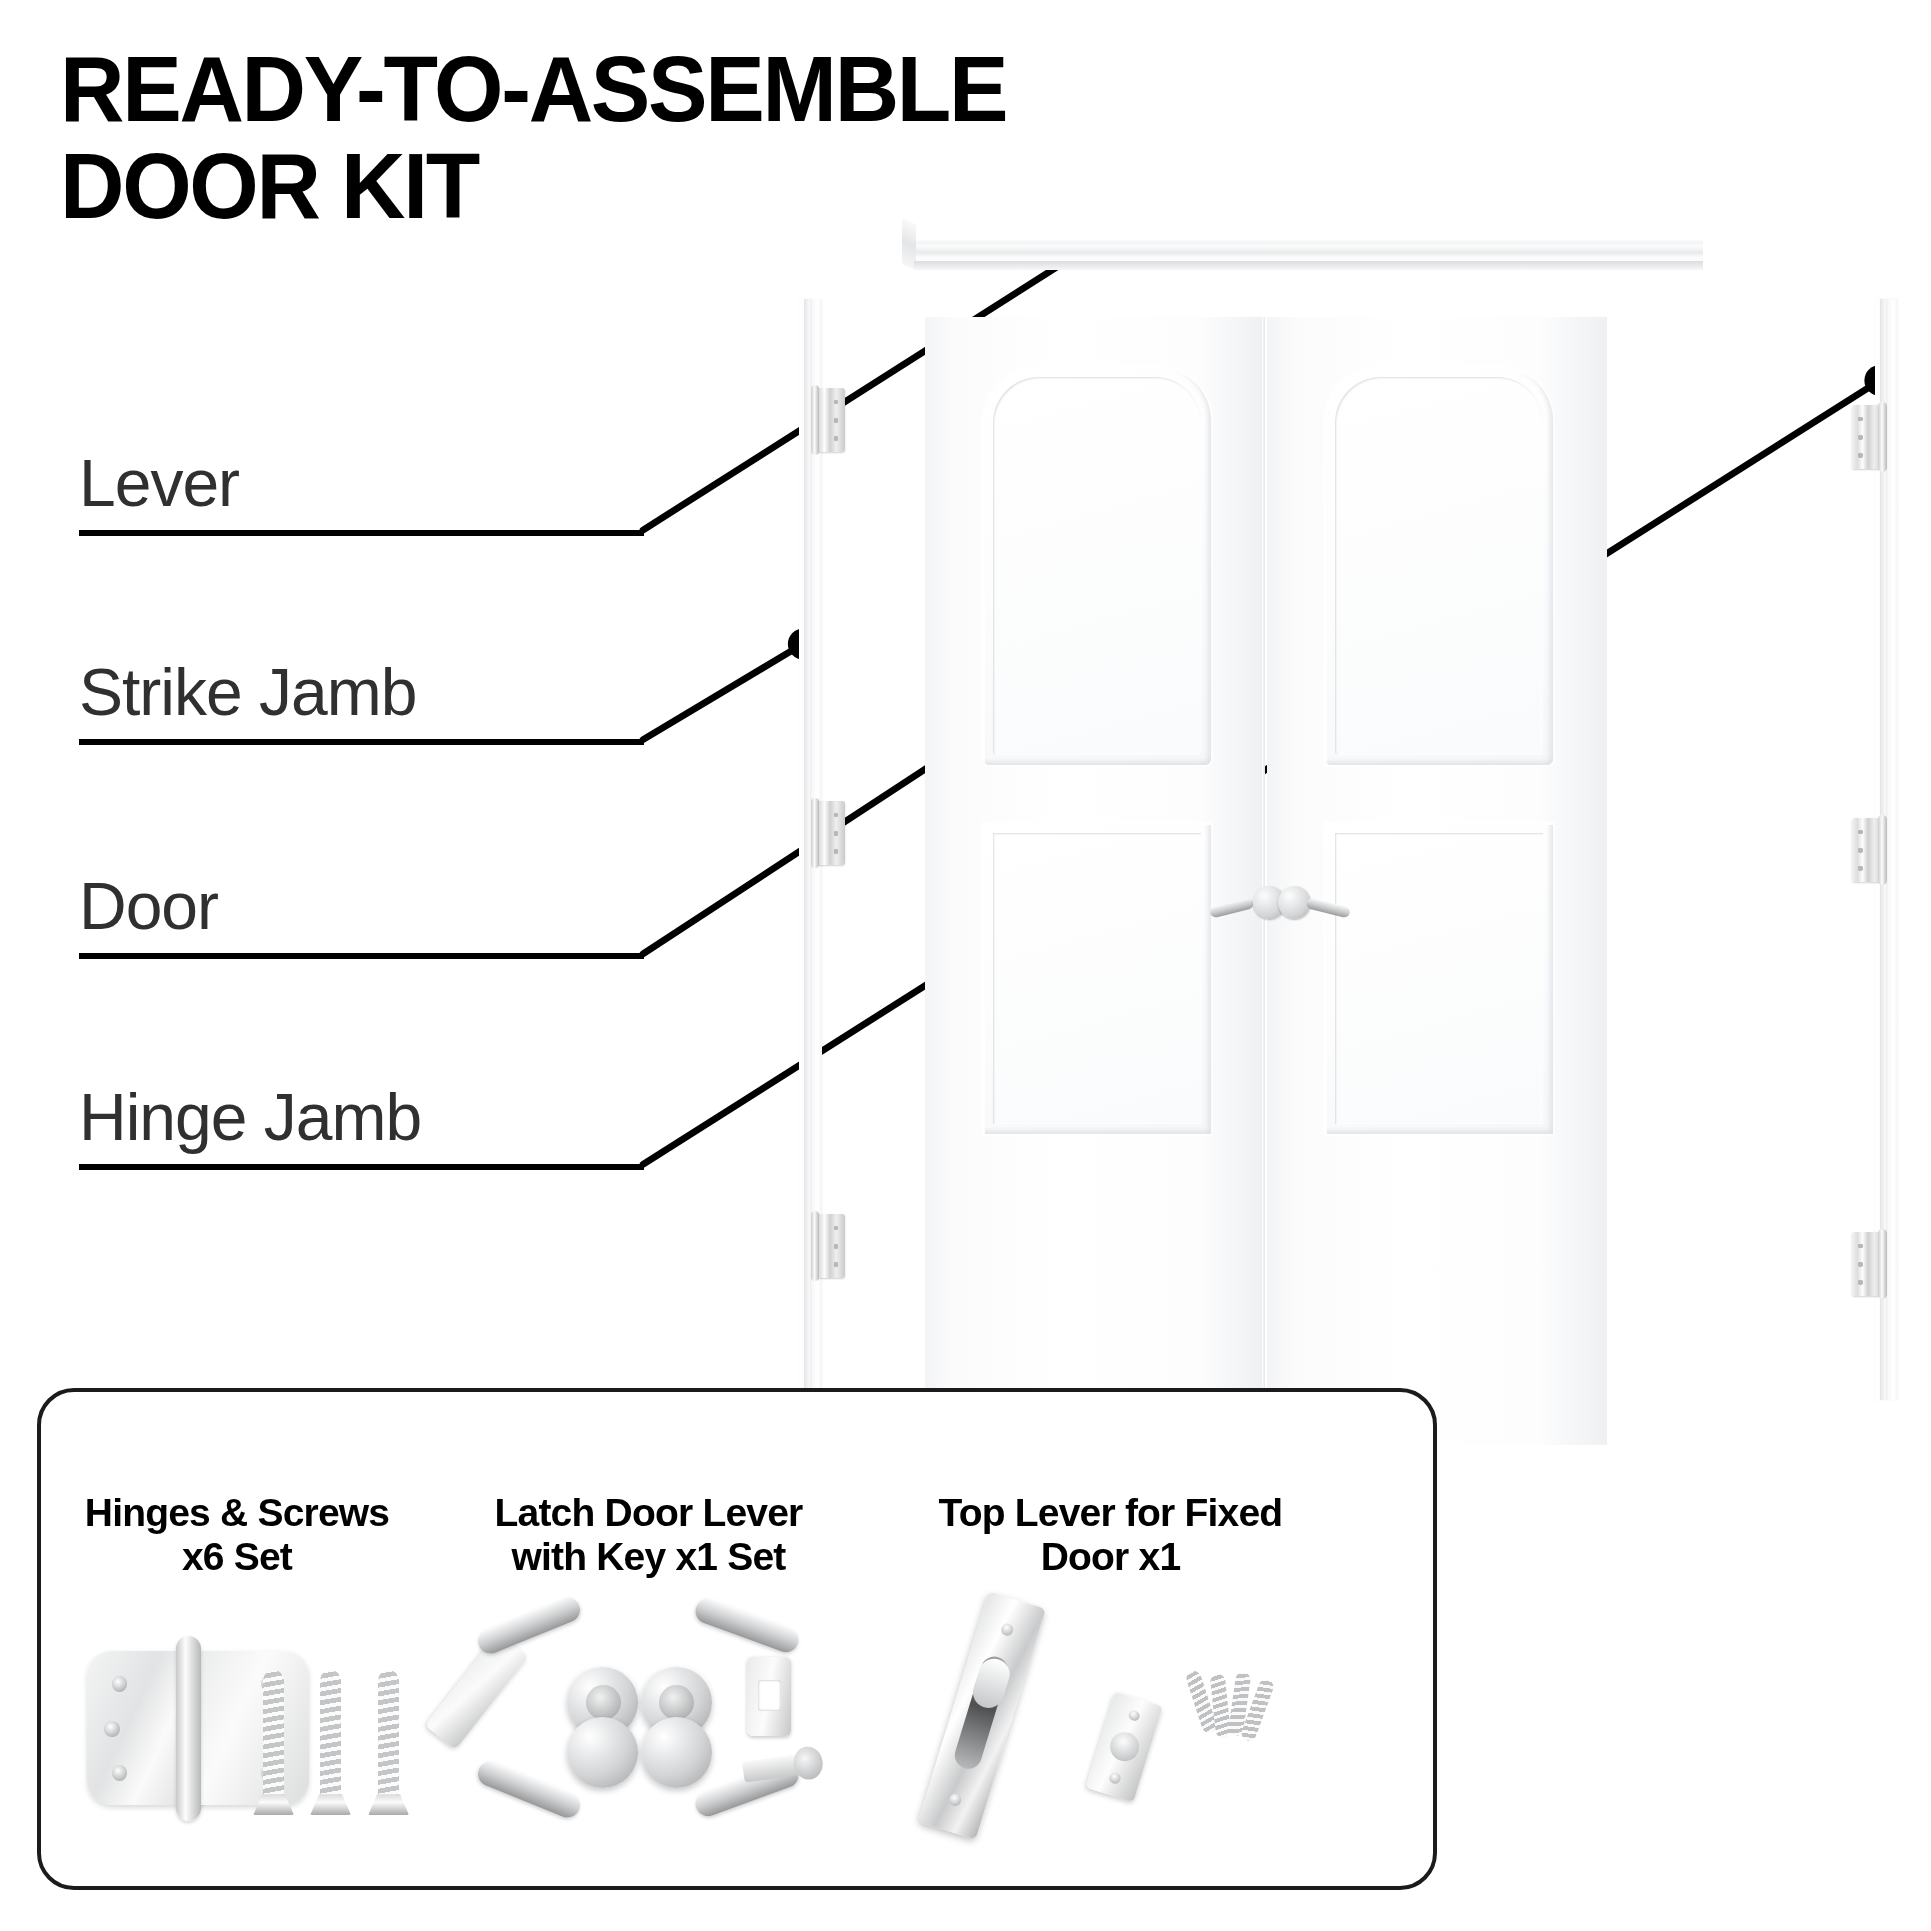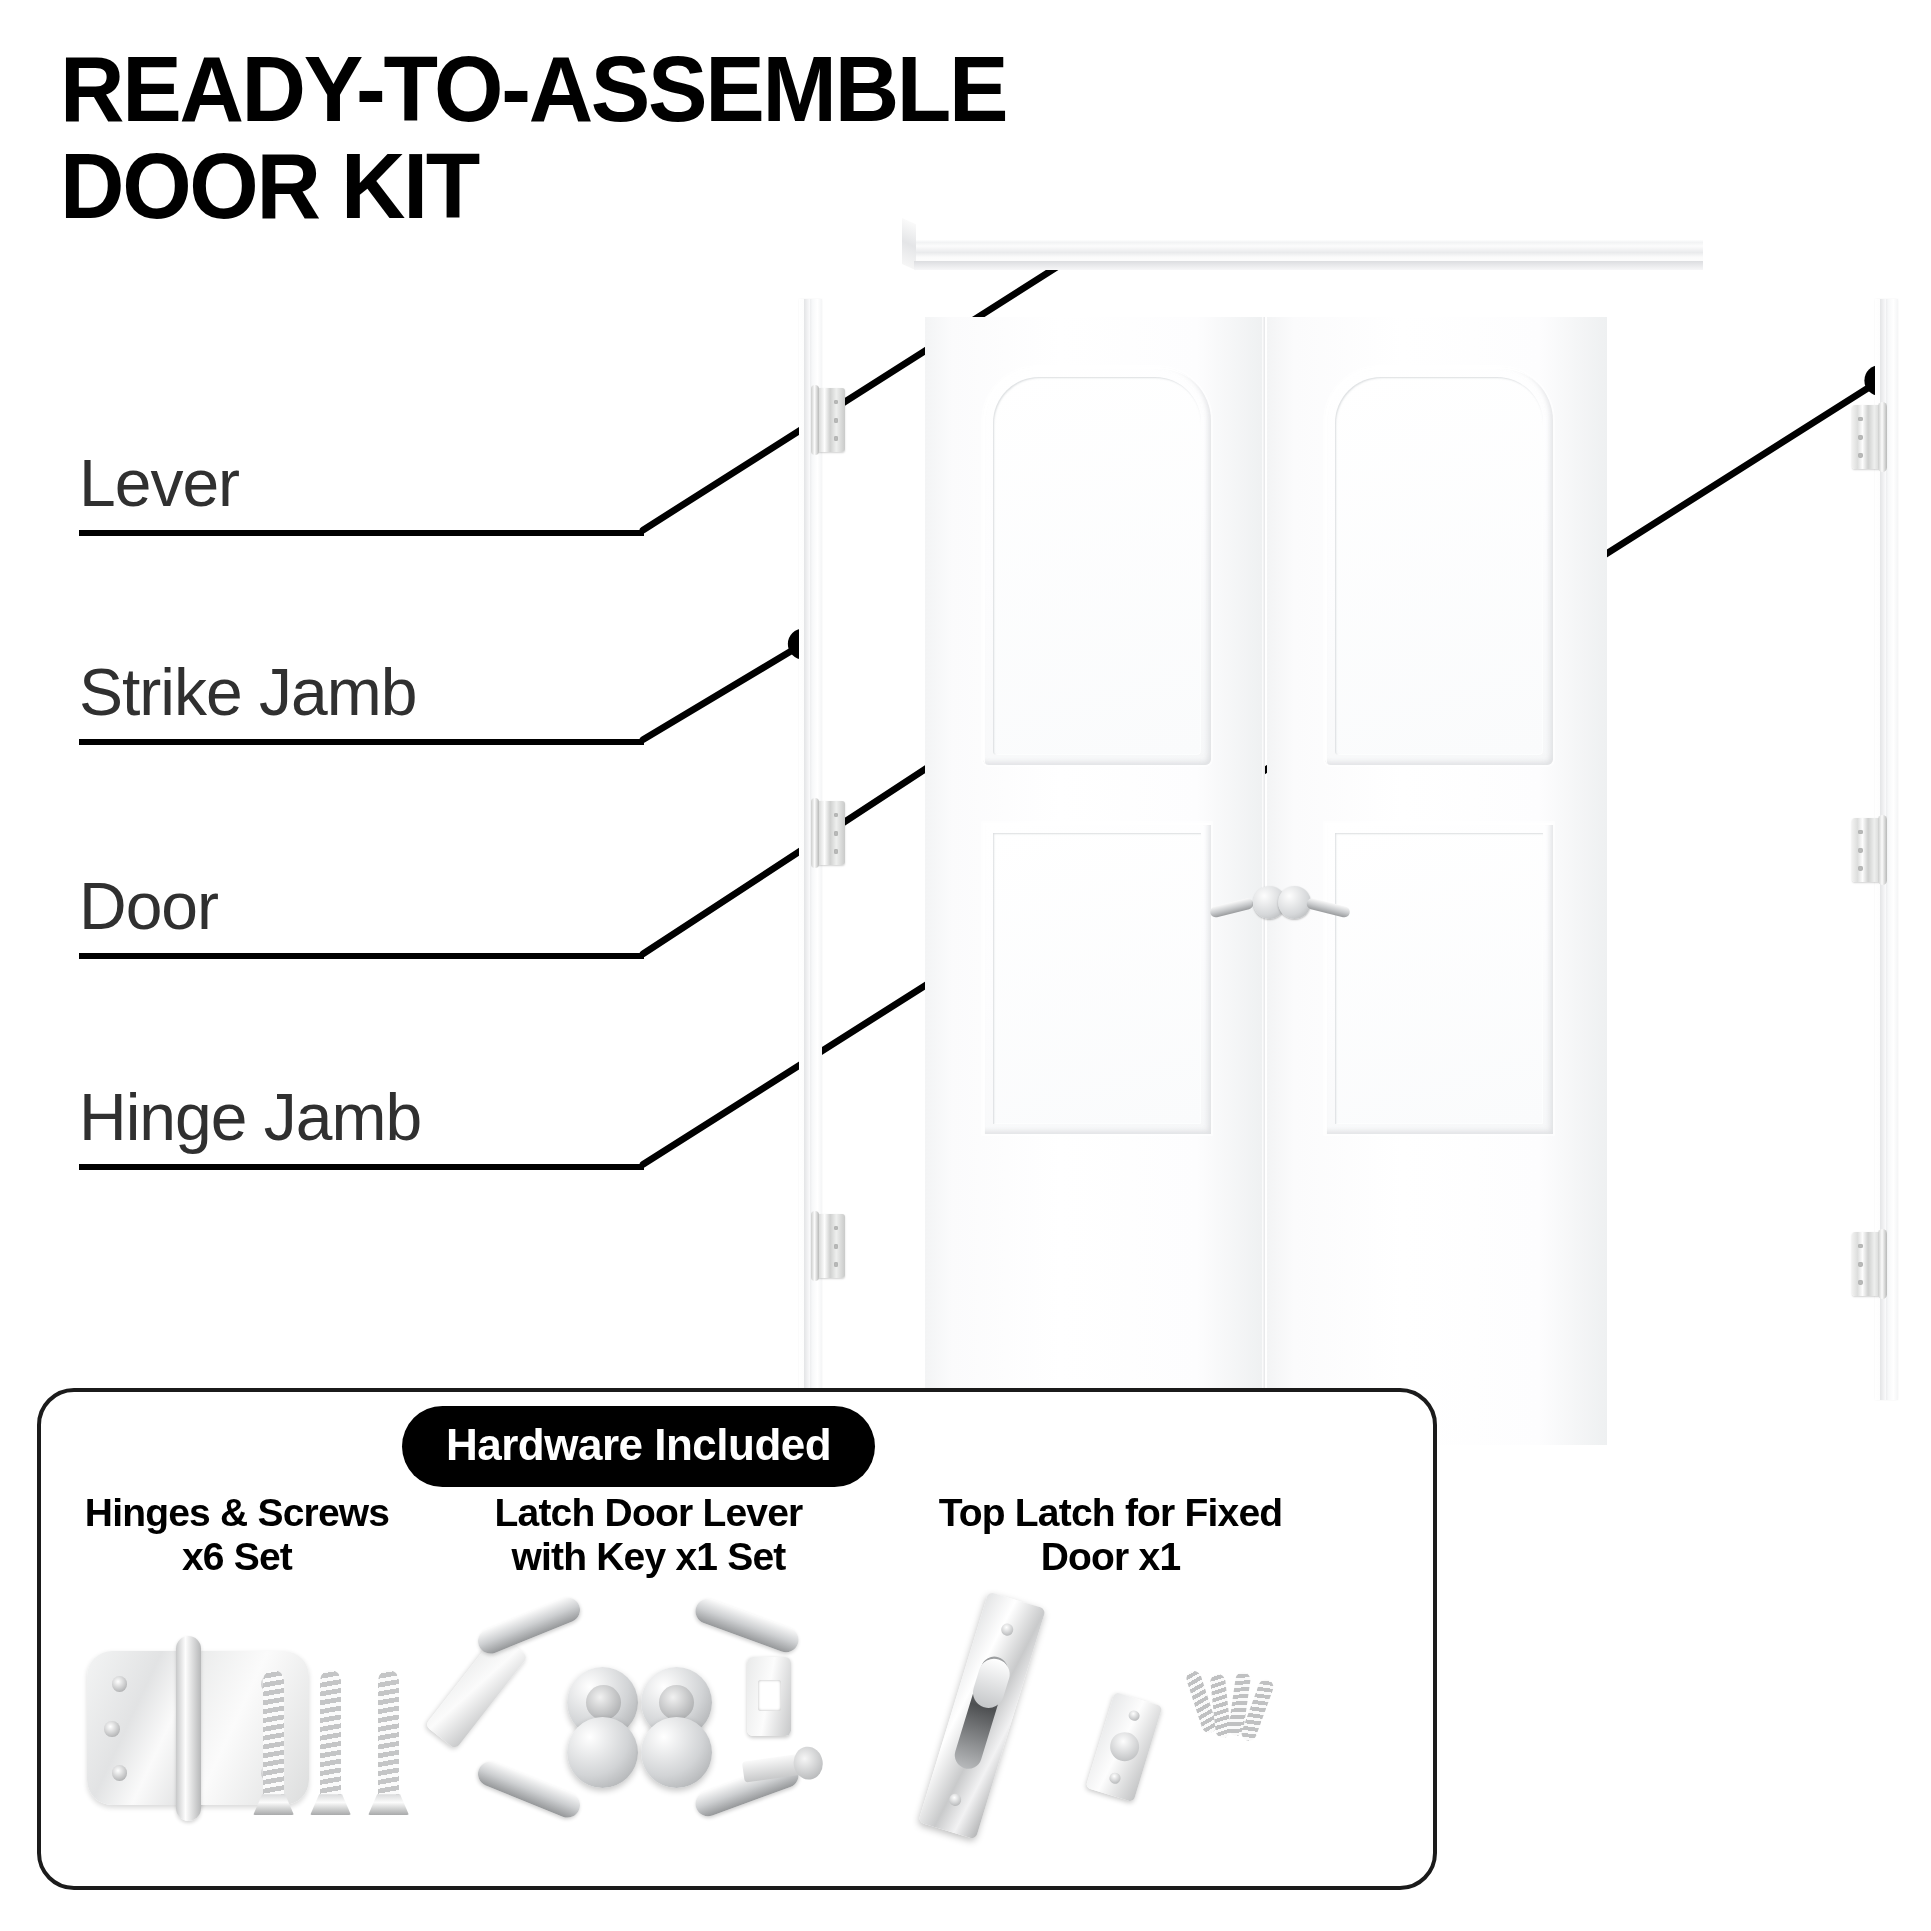--- a/index.html
+++ b/index.html
@@ -369,21 +369,20 @@
       <span class="rose"></span>
     </div>
     <div class="lever lever-r">
       <span class="rose"></span>
       <span class="arm"></span>
     </div>
   </div>
 
   <div class="hwpanel"></div>
 
-  <div class="hwbadge">Hardware Included</div>
 
   <div class="hwcol col-1">
     <div class="hlabel">Hinges &amp; Screws
 x6 Set</div>
     <div class="himg">
       <div class="phinge">
         <span class="hole" style="left:25px;top:25px;"></span>
         <span class="hole" style="left:17.4px;top:70px;"></span>
         <span class="hole" style="left:25px;top:114px;"></span>
       </div>
@@ -432,21 +431,21 @@
       </div>
 
       <div class="strike" style="left:311px;top:60px;">
           <span></span>
         </div>
       <div class="keyitem" style="left:307px;top:160px;transform:rotate(-8deg);"></div>
     </div>
   </div>
 
   <div class="hwcol col-3">
-    <div class="hlabel">Top Latch for Fixed
+    <div class="hlabel">Top Lever for Fixed
 Door x1</div>
     <div class="himg">
       <div class="bolt" style="left:83px;top:-1.9px;">
         <span class="slot"></span>
         <span class="knobb"></span>
         <span class="sc" style="top:25px;"></span>
         <span class="sc" style="top:203px;"></span>
       </div>
       <div class="boltplate" style="left:230px;top:100px;">
         <span class="o"></span>

